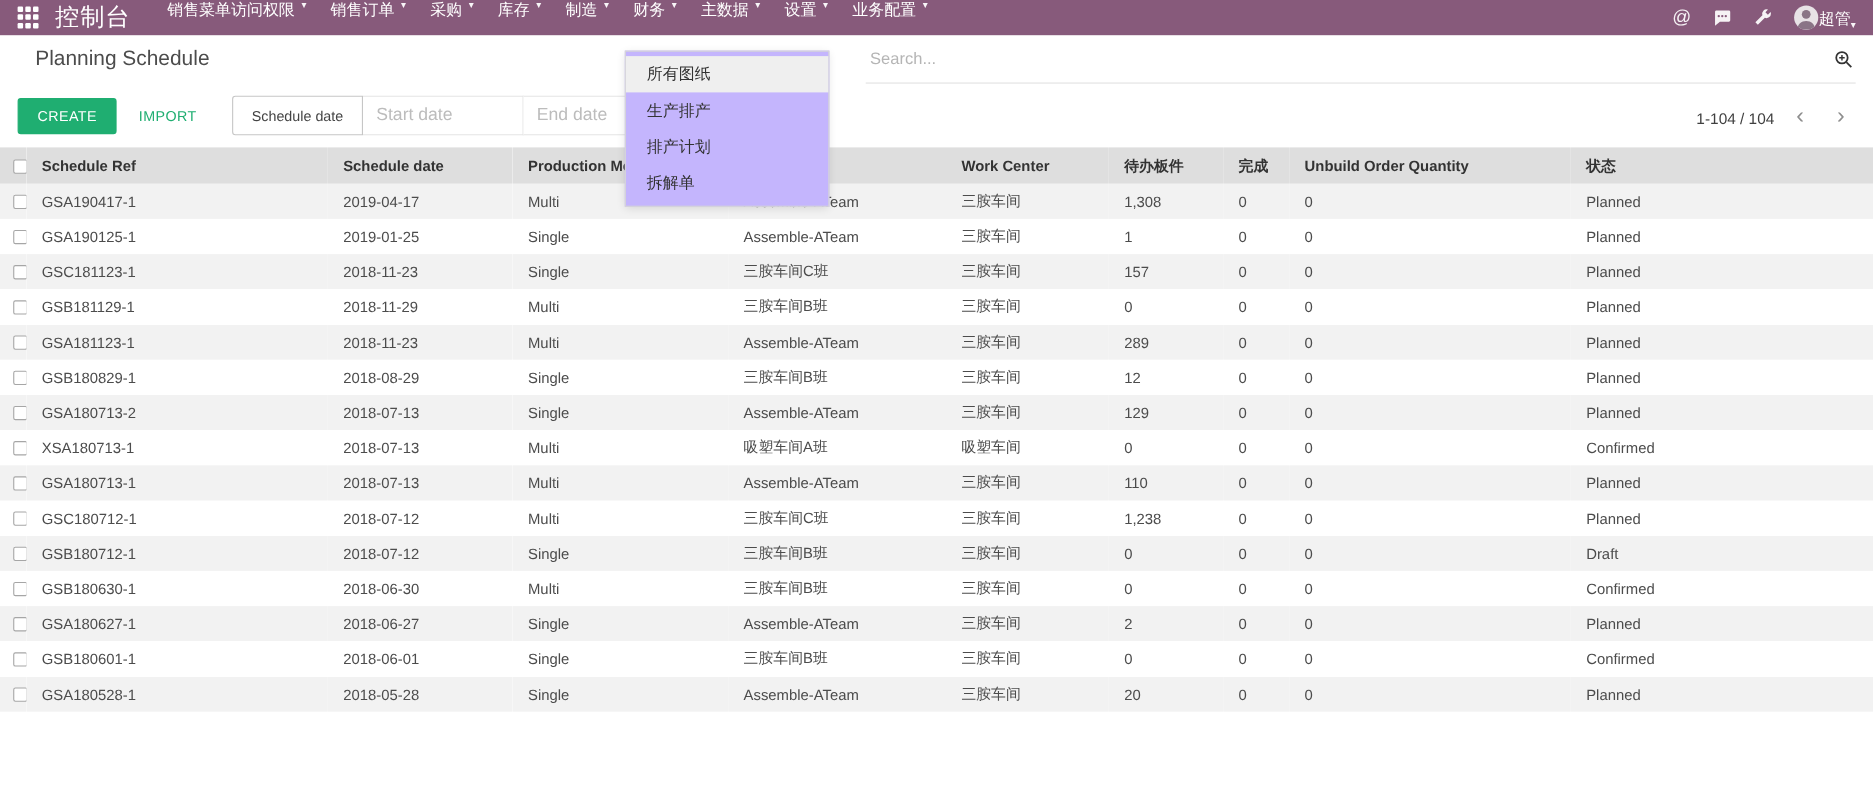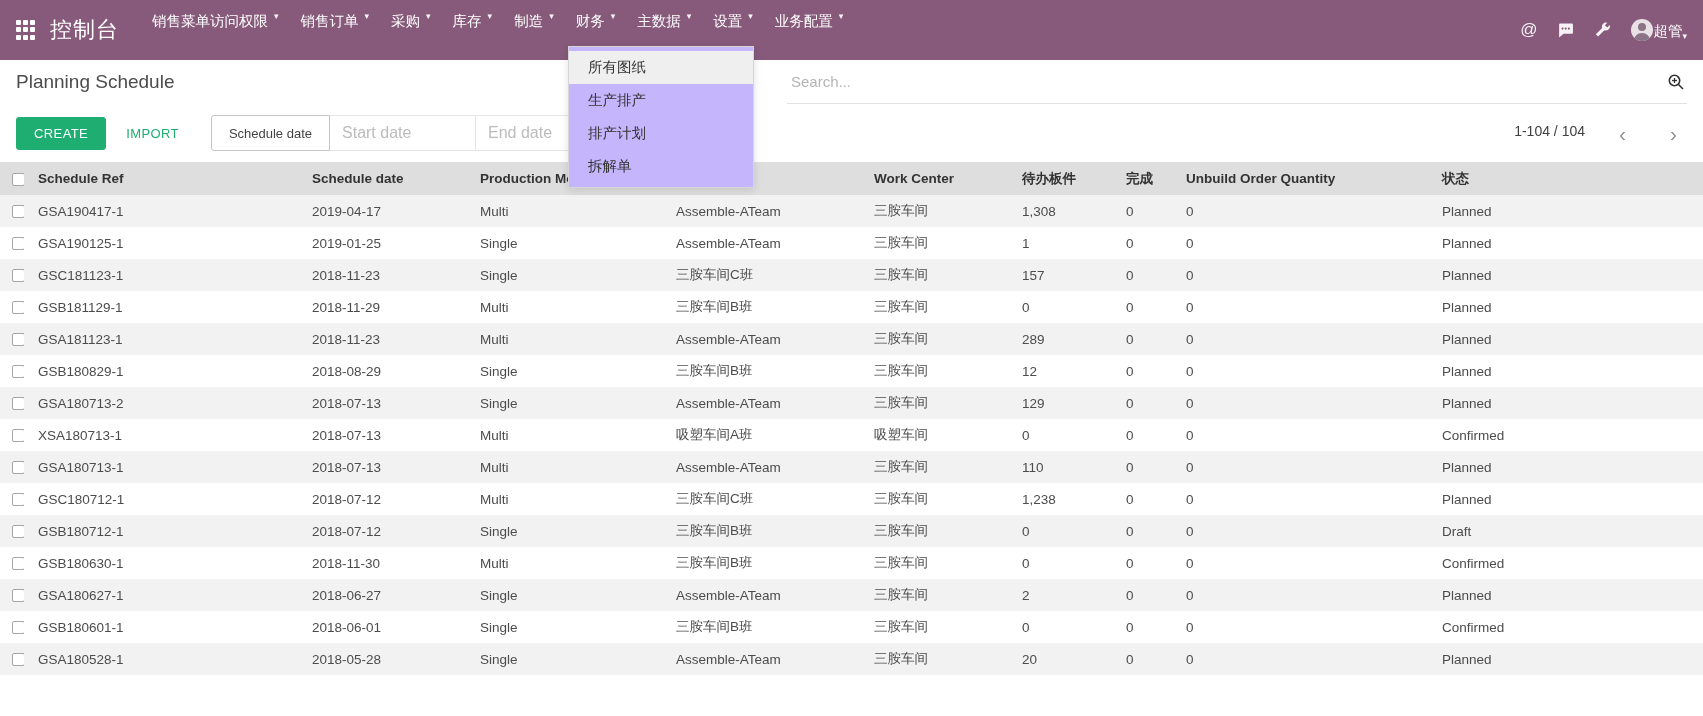--- a/index.html
+++ b/index.html
@@ -11,22 +11,22 @@
   }
   *{box-sizing:border-box;}
   html,body{margin:0;padding:0;}
   body{
     width:1703px;height:716px;overflow:hidden;background:#fff;
     font-family:"Liberation Sans","DejaVu Sans",sans-serif;color:var(--text);
     position:relative;
   }
   
   .topbar{
-    height:60px;background:var(--purple);display:flex;align-items:center;
-    padding:12px 16px;color:#fff;
+    height:32px;background:var(--purple);display:flex;align-items:center;
+    padding:0 16px;color:#fff;
   }
   .apps-icon{display:flex;flex-wrap:wrap;width:20px;height:20px;gap:2px;cursor:pointer;margin-right:14px;}
   .apps-icon i{width:5px;height:5px;background:#fff;border-radius:1px;}
   .brand{font-size:22px;letter-spacing:1px;cursor:pointer;margin-right:22px;white-space:nowrap;}
   .menus{display:flex;align-items:center;height:100%;}
   .menu-item{
     display:flex;align-items:flex-start;gap:6px;padding:0 11px;height:100%;
     font-size:14.5px;color:#fff;cursor:pointer;white-space:nowrap;text-decoration:none;
   }
   .caret{font-size:9px;opacity:.95;line-height:1;}
@@ -34,21 +34,21 @@
   .tb-icon{color:rgba(255,255,255,.92);font-size:17px;cursor:pointer;display:flex;align-items:center;}
   .tb-icon svg{display:block;}
   .user{display:flex;align-items:flex-end;gap:0;cursor:pointer;font-size:14.5px;}
   .avatar{
     width:22px;height:22px;border-radius:50%;background:#e8e2e6;display:flex;
     align-items:center;justify-content:center;overflow:hidden;
   }
   
   .control-panel{padding:0 16px;}
   .cp-top{display:flex;align-items:stretch;justify-content:space-between;height:44px;}
-  .page-title{margin:0;align-self:center;font-size:19px;font-weight:normal;color:#4c4c4c;}
+  .page-title{margin:16px;align-self:center;font-size:19px;font-weight:normal;color:#4c4c4c;}
   .search{
     width:900px;display:flex;align-items:center;border-bottom:1px solid #e2e2e2;
     padding:0 2px;
     gap:10px;
   }
   .search input{
     flex:1;border:none;outline:none;font-size:15px;color:#666;background:transparent;
     font-family:inherit;
   }
   .search input::placeholder{color:#b5b5b5;}
@@ -65,21 +65,21 @@
   .date-group{display:flex;align-items:stretch;margin-left:18px;}
   .btn-schedule-date{
     background:#fff;border:1px solid #c6c6c6;border-radius:3px 0 0 3px;color:#444;
     font-size:13px;padding:8px 17px;cursor:pointer;font-family:inherit;
   }
   .date-input{
     width:146px;border:1px solid #e6e6e6;border-left:none;padding:8px 12px;font-size:16px;
     color:#666;outline:none;font-family:inherit;
   }
   .date-input::placeholder{color:#bcbcbc;}
-  .pager{margin-left:auto;display:flex;align-items:flex-start;gap:24px;font-size:14px;color:#404040;}
+  .pager{margin-left:auto;display:flex;align-items:flex-end;gap:10px;font-size:14px;color:#404040;}
   .pg-btn{font-size:21px;color:#8e8e8e;cursor:pointer;padding:0 10px;line-height:1;}
   
   .dropdown{
     position:absolute;left:568px;top:46px;width:186px;background:#c4b5fd;
     border:1px solid #d6d6d6;box-shadow:0 2px 8px rgba(0,0,0,.12);padding:4px 0;z-index:20;
   }
   .dropdown-item{padding:7px 19px;font-size:14.5px;color:#333;cursor:pointer;white-space:nowrap;}
   .dropdown-item.active{background:#efefef;}
   
   table{border-collapse:collapse;table-layout:fixed;width:1703px;font-size:13.5px;}
@@ -375,21 +375,21 @@
         <td>三胺车间B班</td>
         <td>三胺车间</td>
         <td class="num">0</td>
         <td class="num">0</td>
         <td class="num">0</td>
         <td>Draft</td>
       </tr>
       <tr>
         <td class="cb-col"><span class="cb"></span></td>
         <td>GSB180630-1</td>
-        <td>2018-11-30</td>
+        <td>2018-06-30</td>
         <td>Multi</td>
         <td>三胺车间B班</td>
         <td>三胺车间</td>
         <td class="num">0</td>
         <td class="num">0</td>
         <td class="num">0</td>
         <td>Confirmed</td>
       </tr>
       <tr>
         <td class="cb-col"><span class="cb"></span></td>

